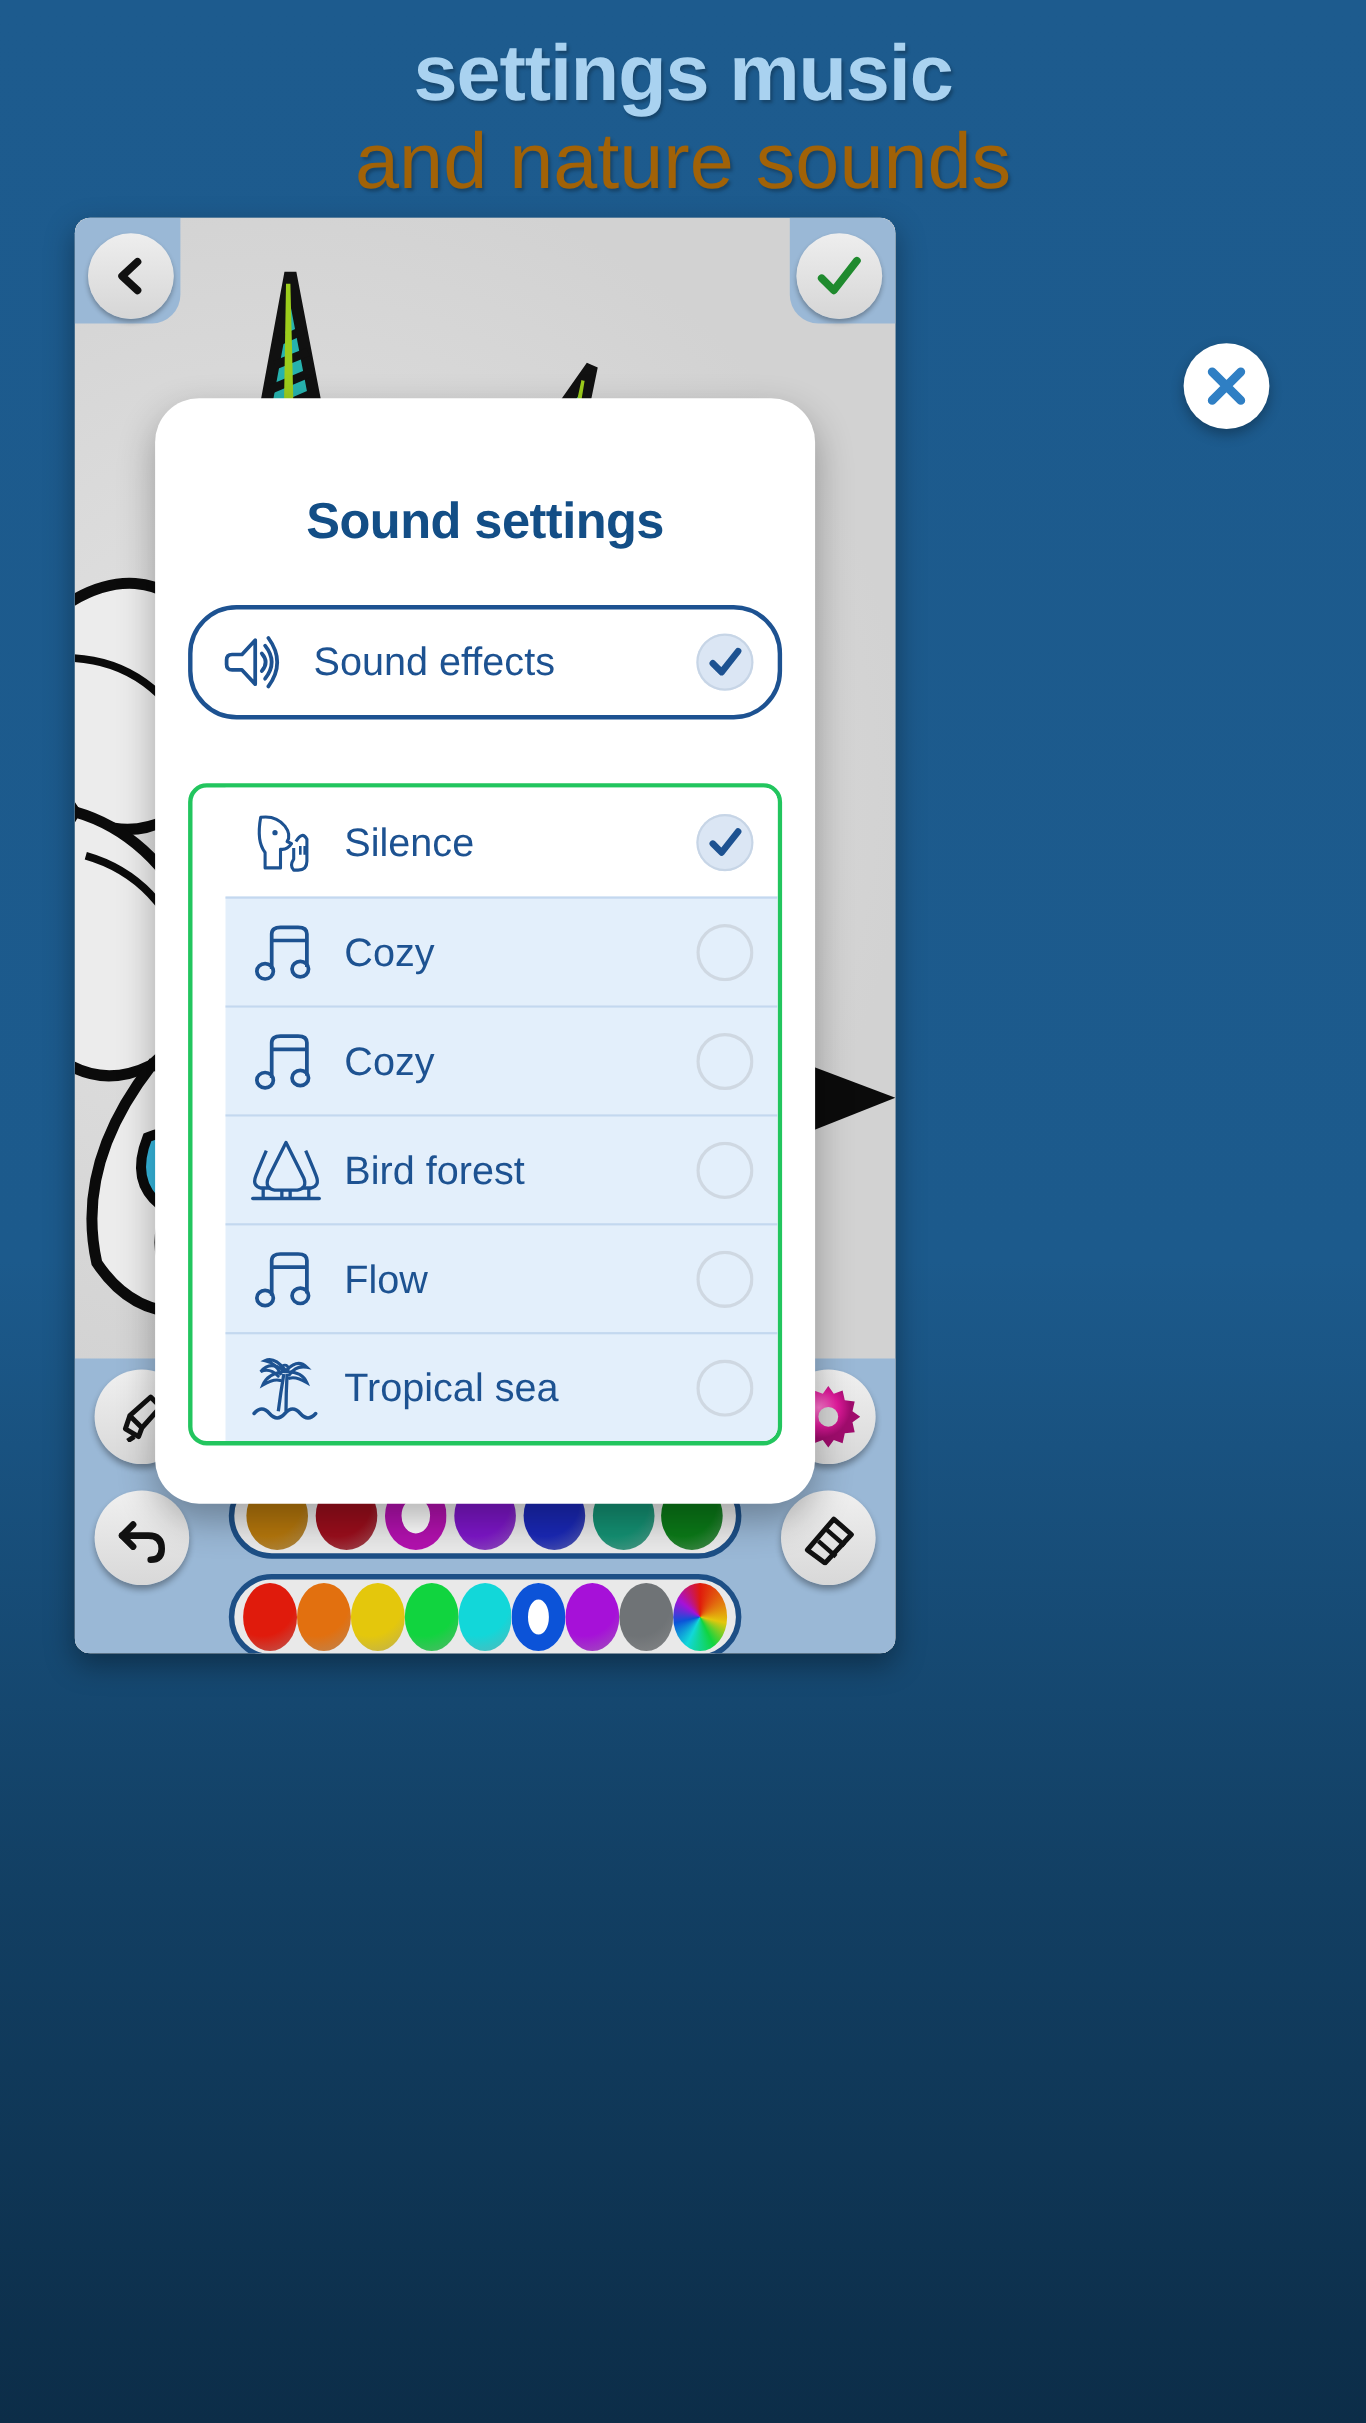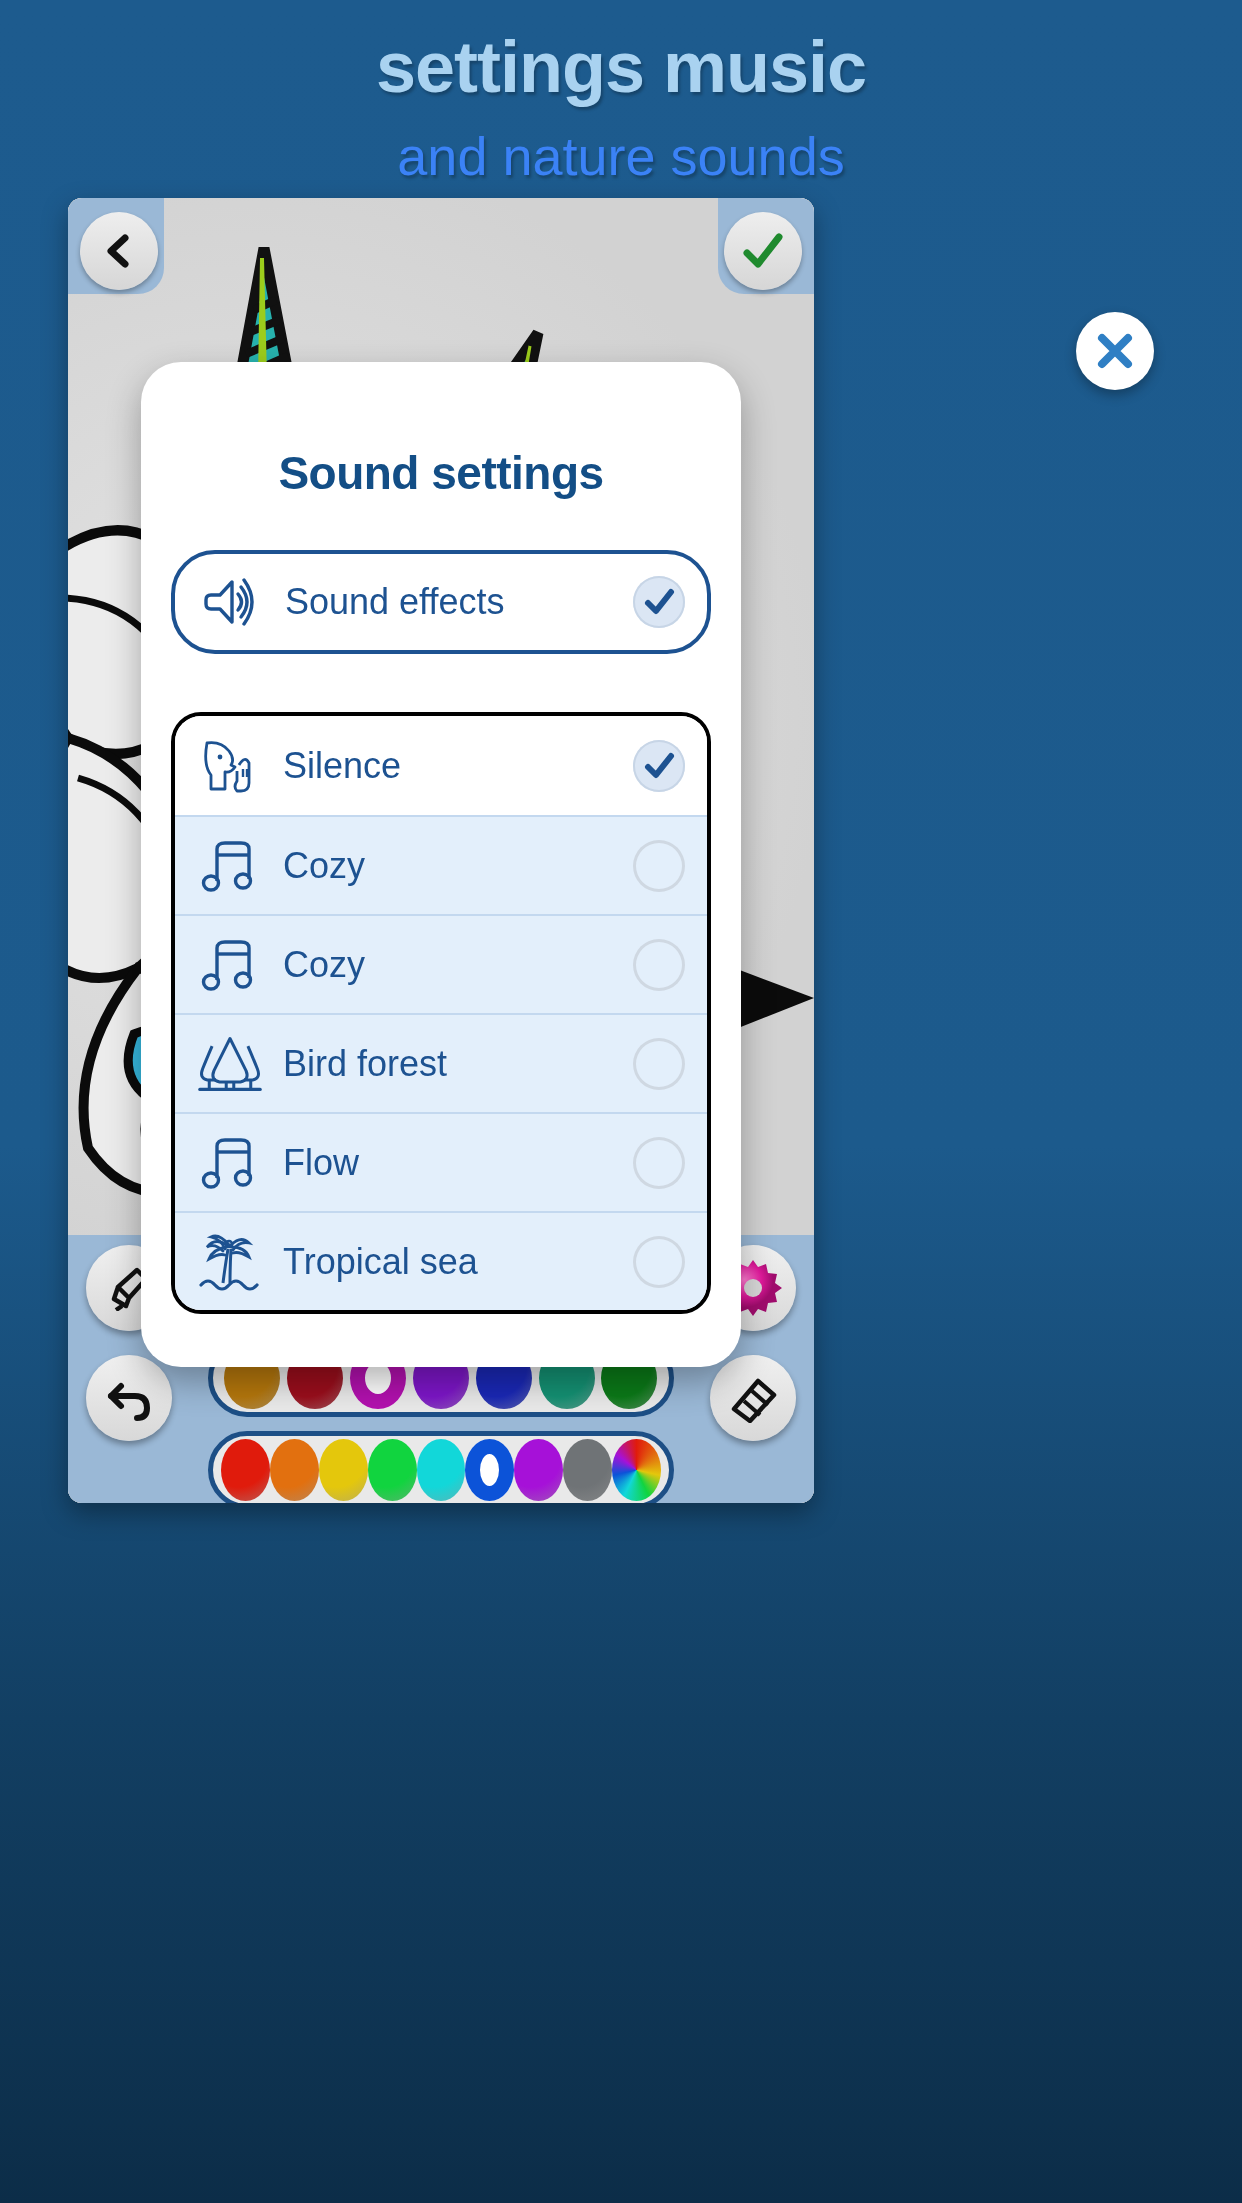--- a/index.html
+++ b/index.html
@@ -22,26 +22,26 @@
   }
   .promo-title {
     font-size: 72px;
     font-weight: 700;
     color: #a9d2f0;
     letter-spacing: -1px;
     line-height: 1.05;
     text-shadow: 2px 3px 3px rgba(0,0,0,0.25);
   }
   .promo-sub {
-    font-size: 54px;
+    font-size: 72px;
     font-weight: 400;
-    color: #3b82f6;
+    color: #a16207;
     letter-spacing: 0px;
     line-height: 1.15;
-    margin-top: 19px;
+    margin-top: 0;
     text-shadow: 2px 3px 3px rgba(0,0,0,0.25);
   }
 
   
   .app-frame {
     position: absolute;
     left: 68px; top: 198px;
     width: 746px; height: 1305px;
     background: #d2d2d2;
     border-radius: 14px;
@@ -152,24 +152,25 @@
   }
   .fx-label {
     flex: 1;
     color: #1d5291;
     font-size: 36px;
     margin-left: 22px;
   }
 
   .list-card {
     margin-top: 58px;
-    border: 4px solid #000000;
-    border-radius: 30px;
+    border: 4px solid #22c55e;
+    border-radius: 17px;
     overflow: hidden;
     background: #ffffff;
+    padding-left: 30px;
   }
   .list-row {
     height: 99px;
     display: flex; align-items: center;
     padding: 0 22px;
     background: #e3effb;
     border-top: 2px solid #c3d8ef;
   }
   .list-row:first-child { border-top: none; background: #ffffff; }
   .row-label {

